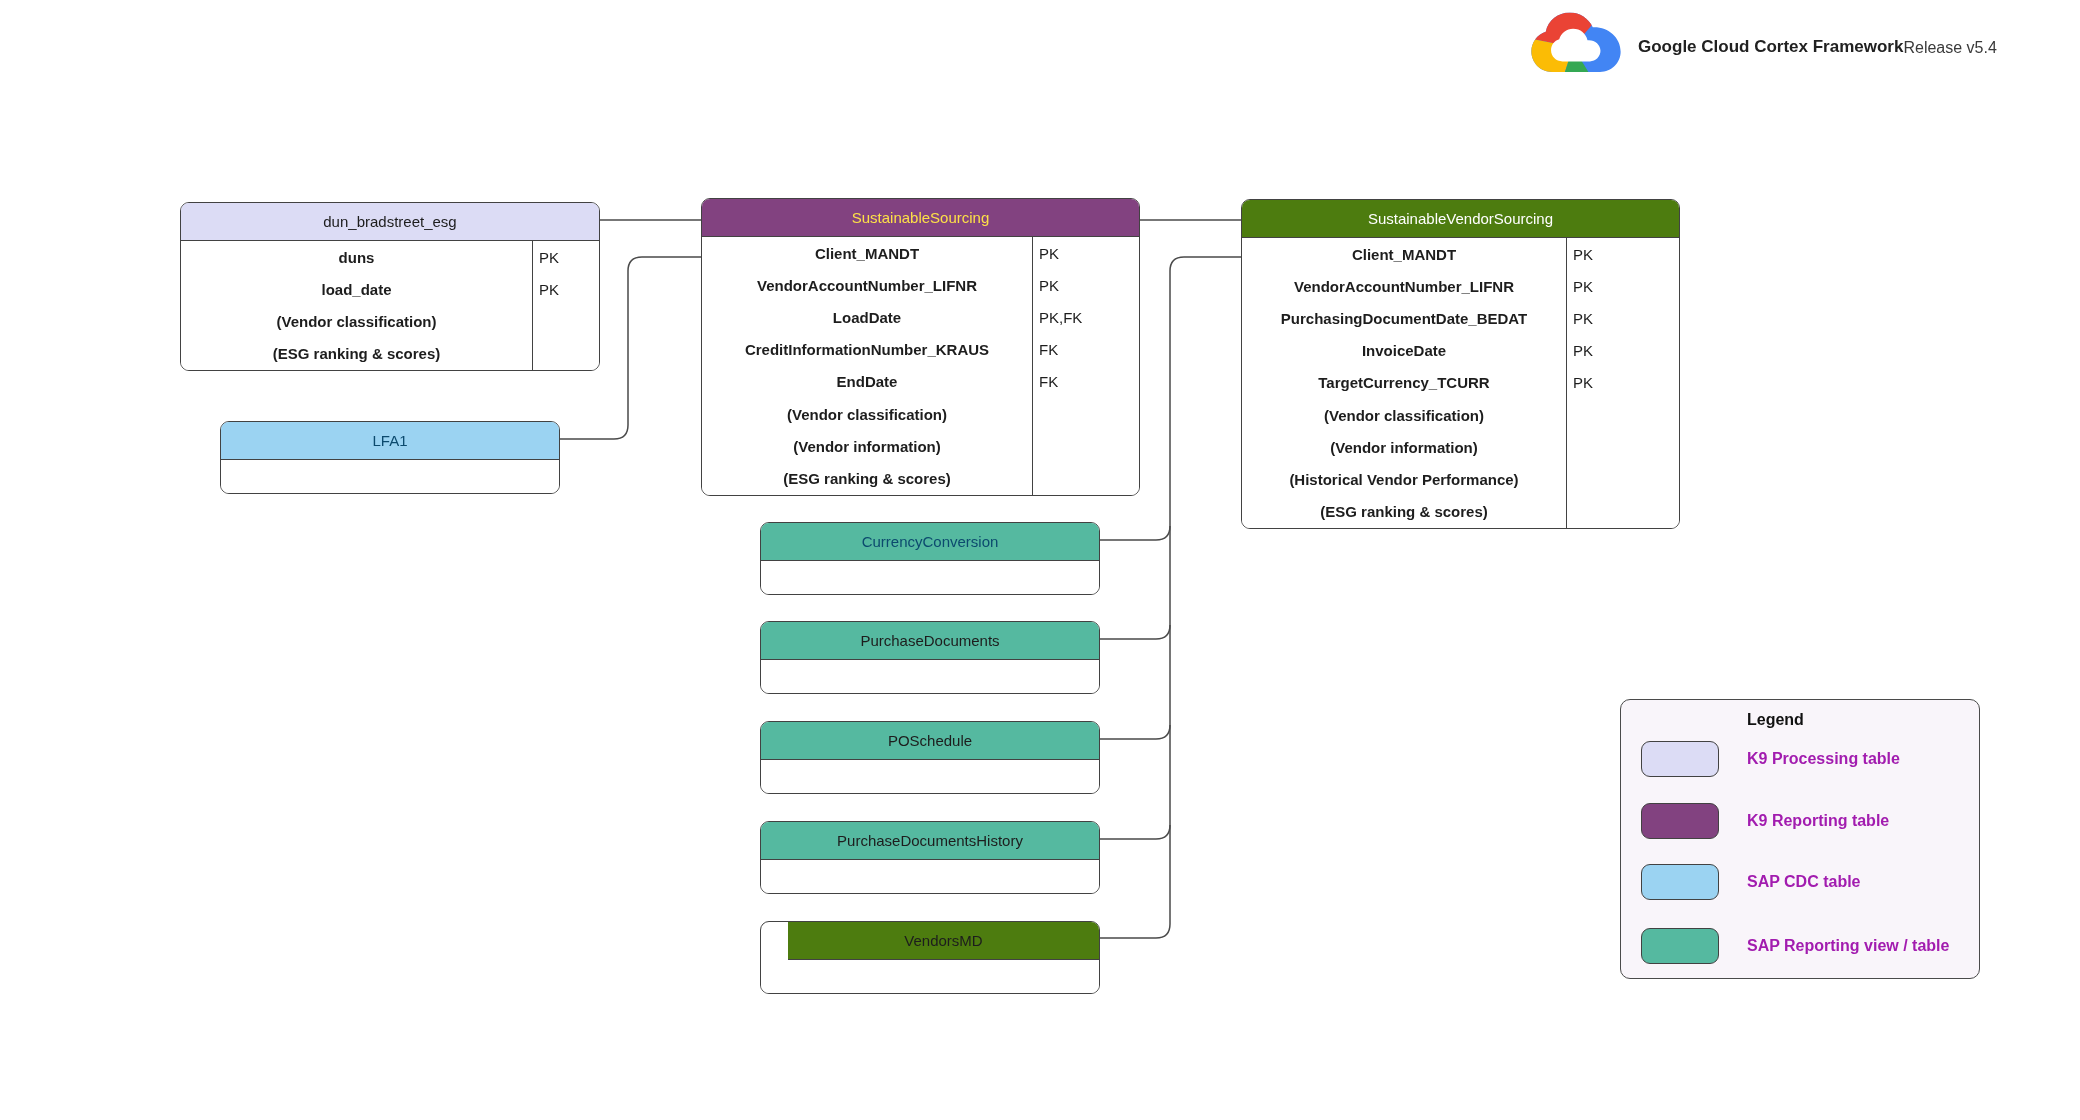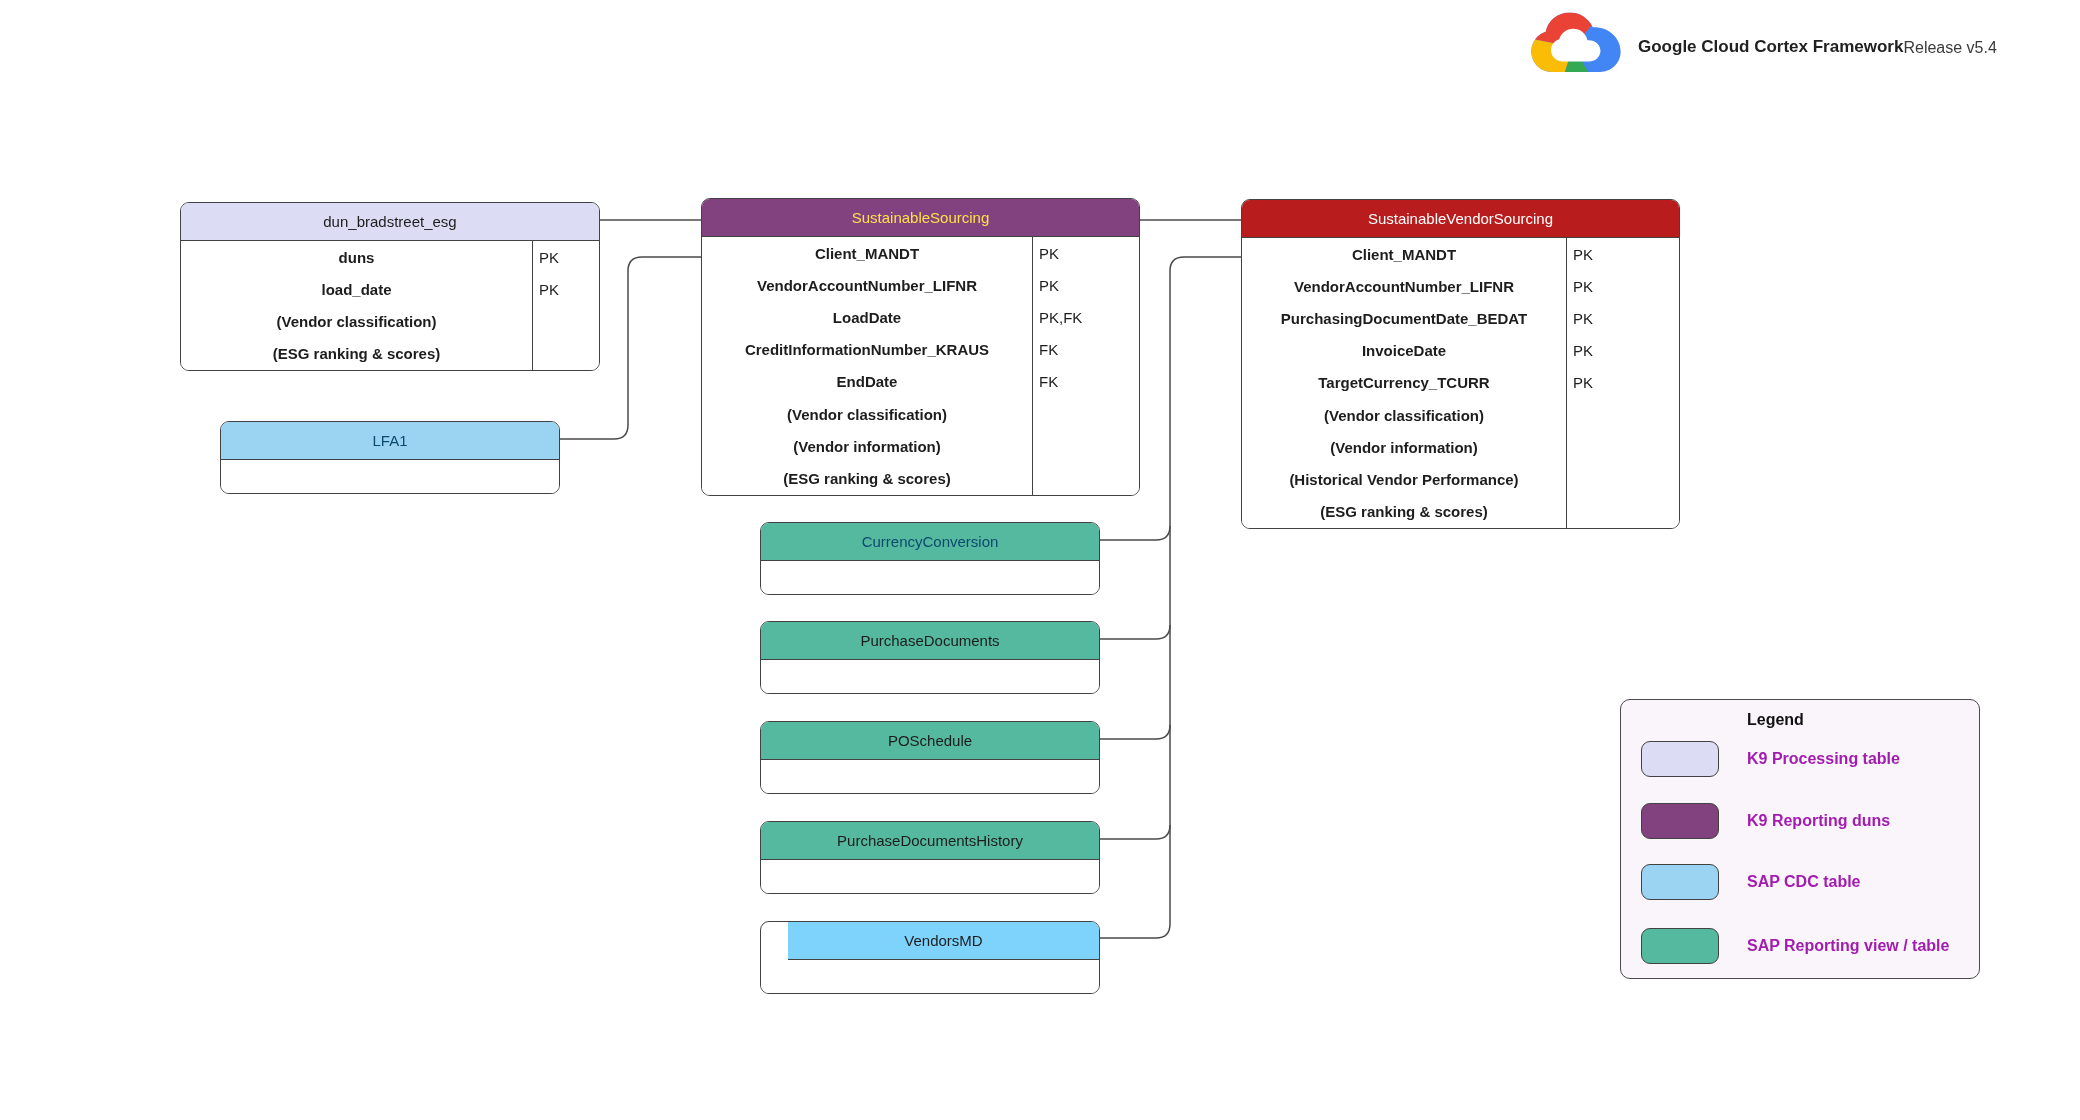--- a/index.html
+++ b/index.html
@@ -106,21 +106,21 @@
           <div class="cell-key"></div>
         </div>
         <div class="tbl-row">
           <div class="cell-name" style="width: 330px;">(ESG ranking &amp; scores)</div>
           <div class="cell-key"></div>
         </div>
       </div>
     </div>
 
   <div class="tbl" style="left:1241px;top:199px;width:439px;">
-      <div class="tbl-header" style="background: #b91c1c; color: rgb(255, 255, 255);">SustainableVendorSourcing</div>
+      <div class="tbl-header" style="background: #4d7c0f; color: rgb(255, 255, 255);">SustainableVendorSourcing</div>
       <div class="tbl-body">
         <div class="tbl-row">
           <div class="cell-name" style="width: 324px;">Client_MANDT</div>
           <div class="cell-key">PK</div>
         </div>
         <div class="tbl-row">
           <div class="cell-name" style="width: 324px;">VendorAccountNumber_LIFNR</div>
           <div class="cell-key">PK</div>
         </div>
         <div class="tbl-row">
@@ -173,34 +173,34 @@
       <div class="tbl-header" style="background: rgb(85, 185, 160); color: rgb(29, 29, 29);">POSchedule</div>
       <div class="tbl-body empty"></div>
     </div>
 
   <div class="tbl" style="left:760px;top:821px;width:340px;">
       <div class="tbl-header" style="background: rgb(85, 185, 160); color: rgb(29, 29, 29);">PurchaseDocumentsHistory</div>
       <div class="tbl-body empty"></div>
     </div>
 
   <div class="tbl" style="left:760px;top:921px;width:340px;">
-      <div class="tbl-header" style="background: #7dd3fc; color: rgb(29, 29, 29); margin-left: 27px;">VendorsMD</div>
+      <div class="tbl-header" style="background: #4d7c0f; color: rgb(29, 29, 29); margin-left: 27px;">VendorsMD</div>
       <div class="tbl-body empty"></div>
     </div>
 
   <div class="legend" style="background: rgb(249, 245, 250);">
     <div class="legend-title">Legend</div>
     <div id="legendItems">
         <div class="legend-item" style="top: 41px;">
           <div class="swatch" style="background: rgb(220, 220, 245);"></div>
           <div class="legend-label">K9 Processing table</div>
         </div>
         <div class="legend-item" style="top: 103px;">
           <div class="swatch" style="background: rgb(130, 66, 128);"></div>
-          <div class="legend-label">K9 Reporting duns</div>
+          <div class="legend-label">K9 Reporting table</div>
         </div>
         <div class="legend-item" style="top: 164px;">
           <div class="swatch" style="background: rgb(155, 211, 242);"></div>
           <div class="legend-label">SAP CDC table</div>
         </div>
         <div class="legend-item" style="top: 228px;">
           <div class="swatch" style="background: rgb(85, 185, 160);"></div>
           <div class="legend-label">SAP Reporting view / table</div>
         </div>
       </div>

